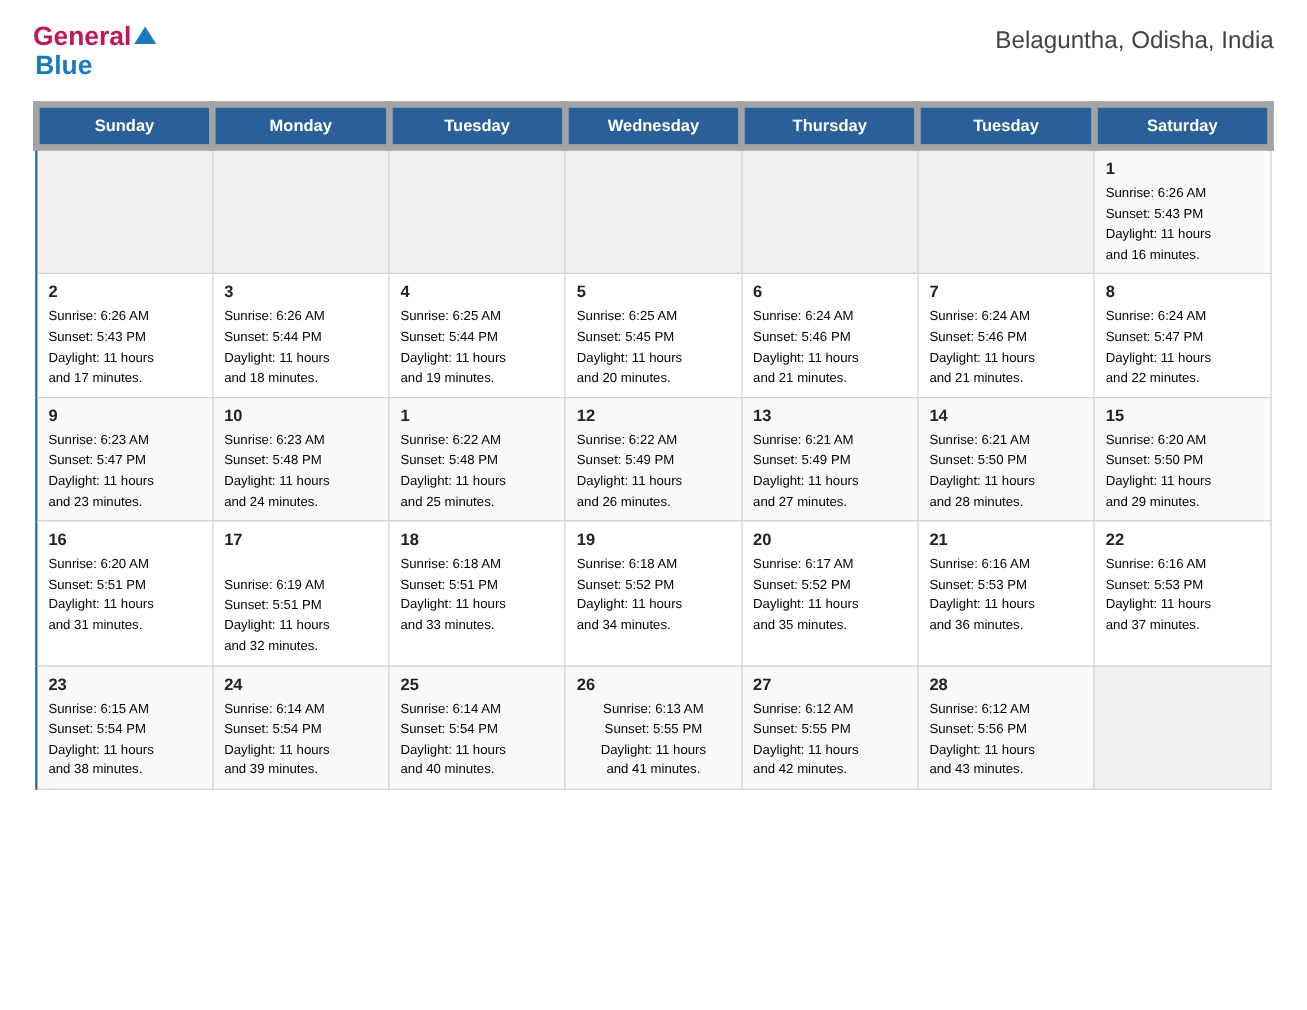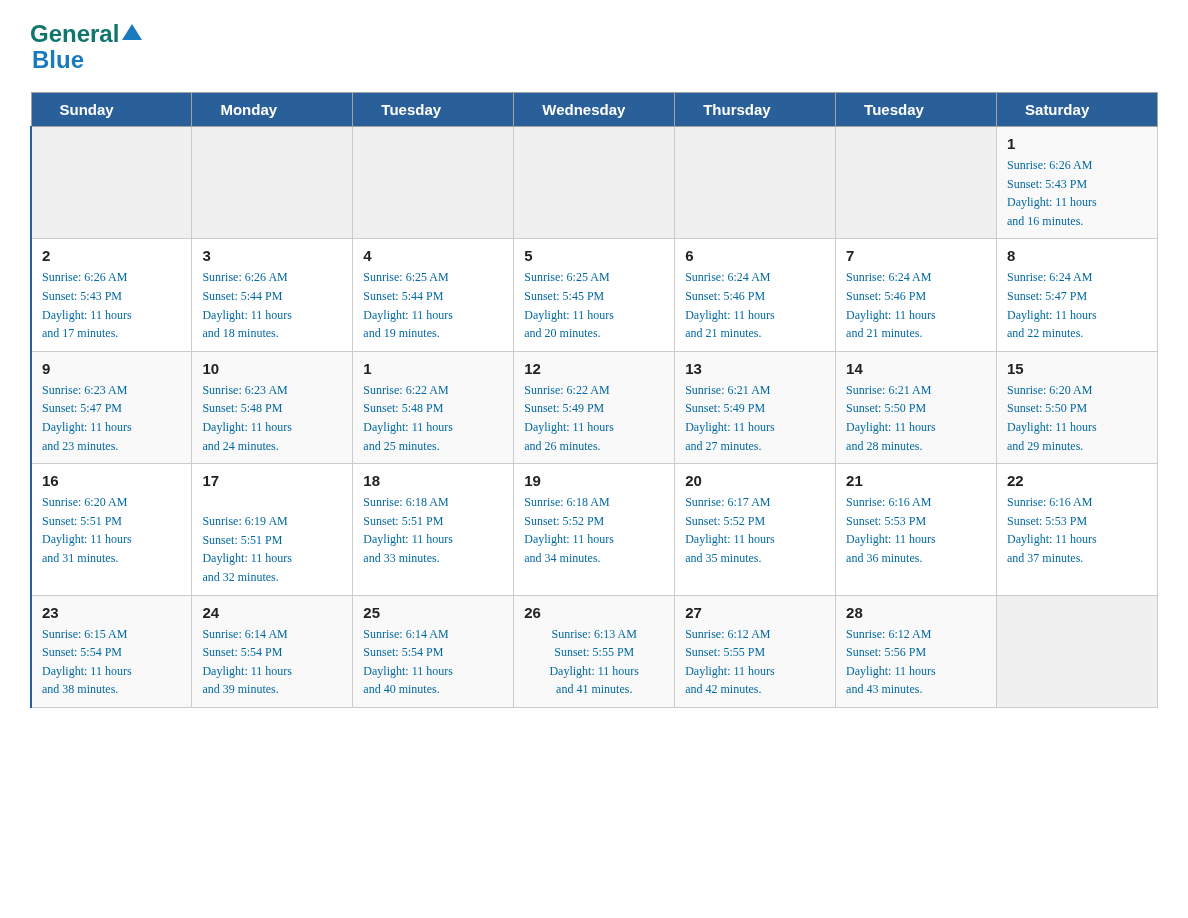--- a/index.html
+++ b/index.html
@@ -34,22 +34,22 @@
       width: 100%;
       border-collapse: collapse;
       table-layout: fixed;
     }
     thead tr th {
       background-color: #2a6099;
       color: #fff;
       font-size: 15px;
       font-weight: bold;
       padding: 8px 28px;
-      text-align: left;
-      border: 1px solid #a3a3a3;
+      text-align: center;
+      border: 6px solid #a3a3a3;
     }
     tbody tr td {
       vertical-align: top;
       padding: 8px 10px;
       font-size: 12.5px;
       border: 1px solid #ccc;
       height: 110px;
       color: #333;
       background: #fff;
     }
@@ -61,22 +61,21 @@
     }
     .day-num {
       font-size: 15px;
       font-weight: bold;
       margin-bottom: 4px;
       color: #222;
     }
     .day-info {
       font-size: 12px;
       line-height: 1.55;
-      color: #0369a1;
-      font-family: Liberation Serif, serif;
+      color: #000000;
     }
     .empty-cell {
       background: #f0f0f0 !important;
     }
     tbody tr td.empty-cell {
       background: #f0f0f0;
     }
     
     .logo-wrapper {
       display: flex;
@@ -91,32 +90,33 @@
       align-items: flex-start;
       margin-top: -2px;
     }
   </style>
 </head>
 <body>
 
 <div class="header">
   <div class="logo-wrapper">
     <div class="logo-row1">
-      <span style="font-size:24px;font-weight:bold;color:#0f766e;">General</span>
+      <span style="font-size:24px;font-weight:bold;color:#be185d;">General</span>
       <span style="display:inline-block;margin-left:3px;vertical-align:middle;">
         <svg width="20" height="16" viewBox="0 0 20 16">
             <polygon points="10,0 20,16 0,16" fill="#1a7abf"></polygon>
           </svg>
       </span>
     </div>
     <div class="logo-row2">
       <span style="font-size:24px;font-weight:bold;color:#1a7abf;margin-left:2px;">Blue</span>
     </div>
   </div>
   <div class="title-area">
+    <h2>Belaguntha, Odisha, India</h2>
   </div>
 </div>
 
 <table>
   <thead>
     <tr>
     <th>Sunday</th>
         <th>Monday</th>
         <th>Tuesday</th>
         <th>Wednesday</th>

